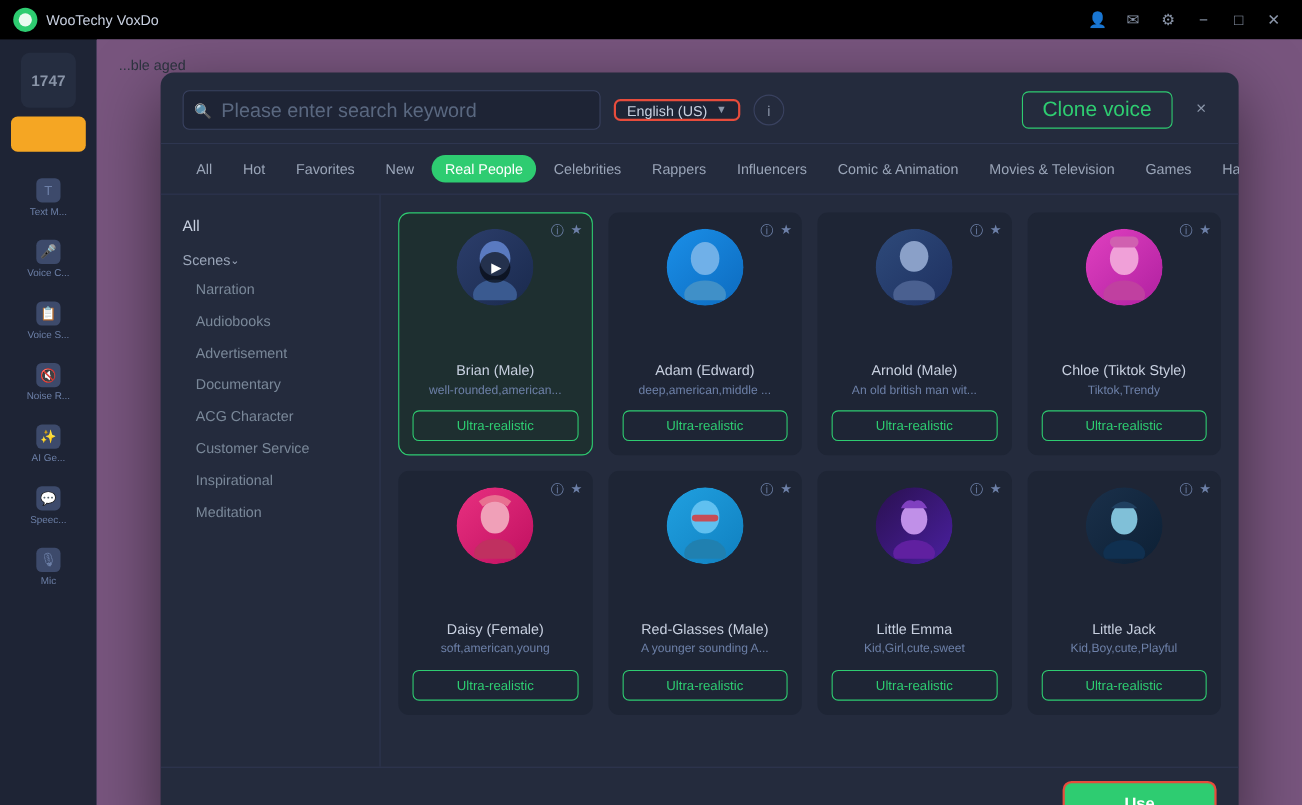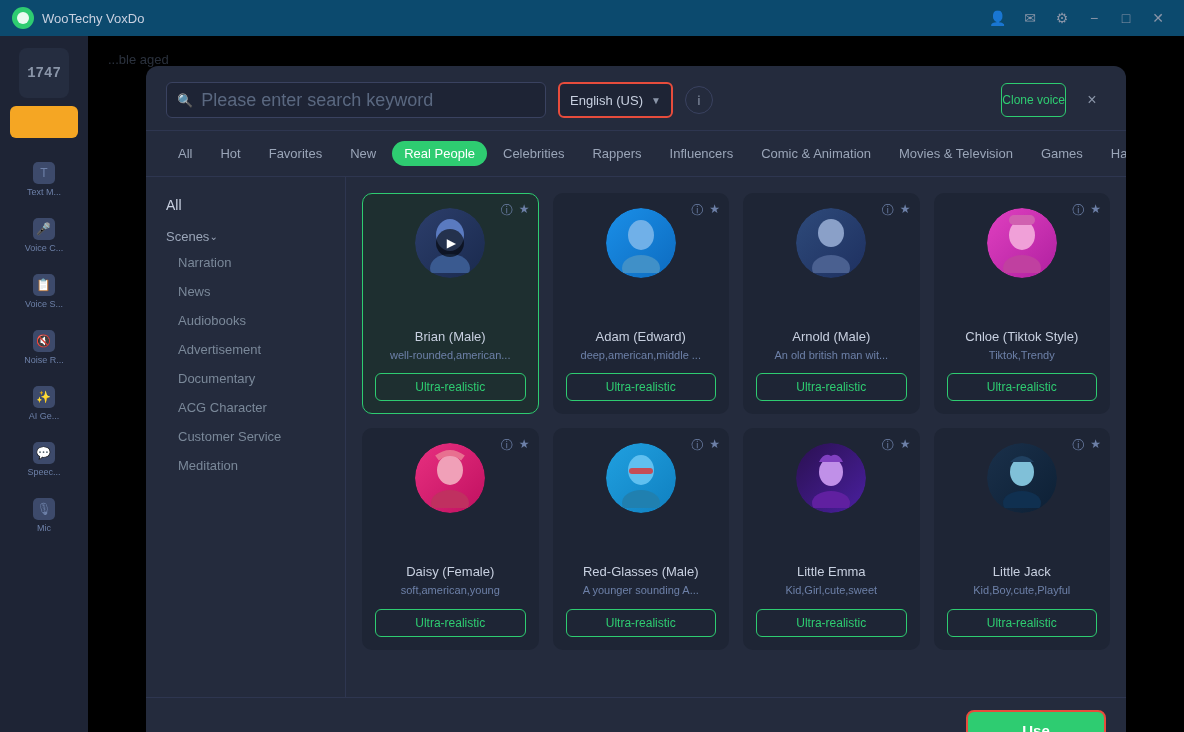--- a/index.html
+++ b/index.html
@@ -16,21 +16,21 @@
     .app-bg {
       width: 100%;
       height: 100%;
       background: #1a1f2e;
       position: relative;
     }
 
     
     .titlebar {
       height: 36px;
-      background: #0c4a6e;
+      background: #000000;
       display: flex;
       align-items: center;
       padding: 4px 12px;
       position: relative;
       text-align: center;
     }
     .titlebar-logo {
       width: 22px;
       height: 22px;
       background: #2ecc71;
@@ -79,21 +79,20 @@
     .sidebar-counter {
       width: 50px;
       height: 50px;
       background: #252d40;
       border-radius: 8px;
       display: flex;
       flex-direction: column;
       align-items: center;
       justify-content: center;
       margin-bottom: 8px;
-      font-family: Liberation Mono, monospace;
     }
     .sidebar-counter .num { color: #8a95a8; font-size: 14px; font-weight: bold; }
     .sidebar-btn {
       width: 68px;
       height: 32px;
       background: #f5a623;
       border-radius: 6px;
       margin-bottom: 16px;
     }
     .sidebar-item {
@@ -126,21 +125,21 @@
       line-height: 1.2;
     }
 
     
     .main-content {
       position: absolute;
       left: 88px;
       top: 36px;
       right: 0;
       bottom: 0;
-      background: #000000;
+      background: #f0abfc;
       overflow: hidden;
     }
 
     
     .modal-overlay {
       position: absolute;
       inset: 0;
       background: rgba(0,0,0,0.5);
       display: flex;
       align-items: flex-start;
@@ -173,21 +172,21 @@
       border: 1px solid #3a4260;
       border-radius: 6px;
       display: flex;
       align-items: center;
       padding: 0 10px;
       gap: 8px;
     }
     .search-icon { color: #6d80a8; font-size: 13px; }
     .search-placeholder { color: #5a6880; font-size: 18px; }
     .lang-select {
-      height: 36px;
+      height: 20px;
       background: #1e2435;
       border: 2px solid #e74c3c;
       border-radius: 6px;
       display: flex;
       align-items: center;
       padding: 0 10px;
       gap: 8px;
       cursor: pointer;
     }
     .lang-select-text { color: #c8d0e0; font-size: 13px; }
@@ -200,26 +199,26 @@
       display: flex;
       align-items: center;
       justify-content: center;
       color: #8a95a8;
       font-size: 13px;
       cursor: pointer;
     }
     .clone-btn {
       margin-left: auto;
       height: 34px;
-      padding: 0 0;
+      padding: 0 18px;
       background: transparent;
       border: 1.5px solid #2ecc71;
       border-radius: 6px;
       color: #2ecc71;
-      font-size: 12px;
+      font-size: 19px;
       cursor: pointer;
     }
     .modal-close {
       width: 28px;
       height: 28px;
       display: flex;
       align-items: center;
       justify-content: center;
       color: #8a95a8;
       font-size: 16px;
@@ -526,26 +525,26 @@
 
         <div class="modal-body">
 
           <div class="left-panel">
             <div class="left-panel-all">All</div>
             <div class="left-panel-section">
               <span class="left-panel-section-title">Scenes</span>
               <span class="left-panel-section-arrow">⌄</span>
             </div>
             <div class="left-panel-item">Narration</div>
-            <div class="left-panel-item">News</div>
             <div class="left-panel-item">Audiobooks</div>
             <div class="left-panel-item">Advertisement</div>
             <div class="left-panel-item">Documentary</div>
             <div class="left-panel-item">ACG Character</div>
             <div class="left-panel-item">Customer Service</div>
+            <div class="left-panel-item">Inspirational</div>
             <div class="left-panel-item">Meditation</div>
           </div>
 
           <div class="right-panel">
             <div class="voice-grid">
 
               <div class="voice-card voice-card-selected">
                 <div class="voice-card-icons">
                   <span class="voice-card-icon">ⓘ</span>
                   <span class="voice-card-icon">★</span>

